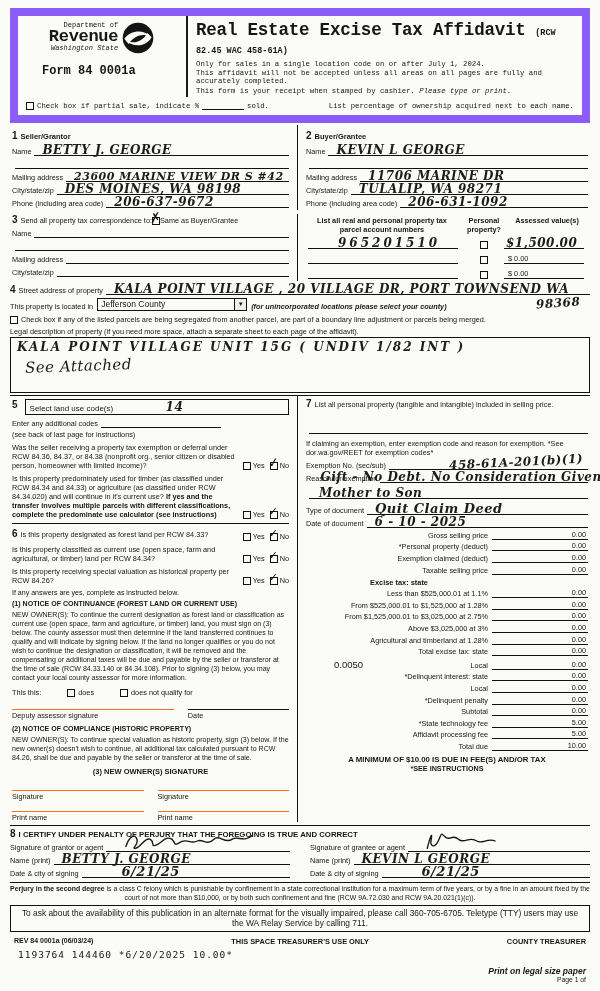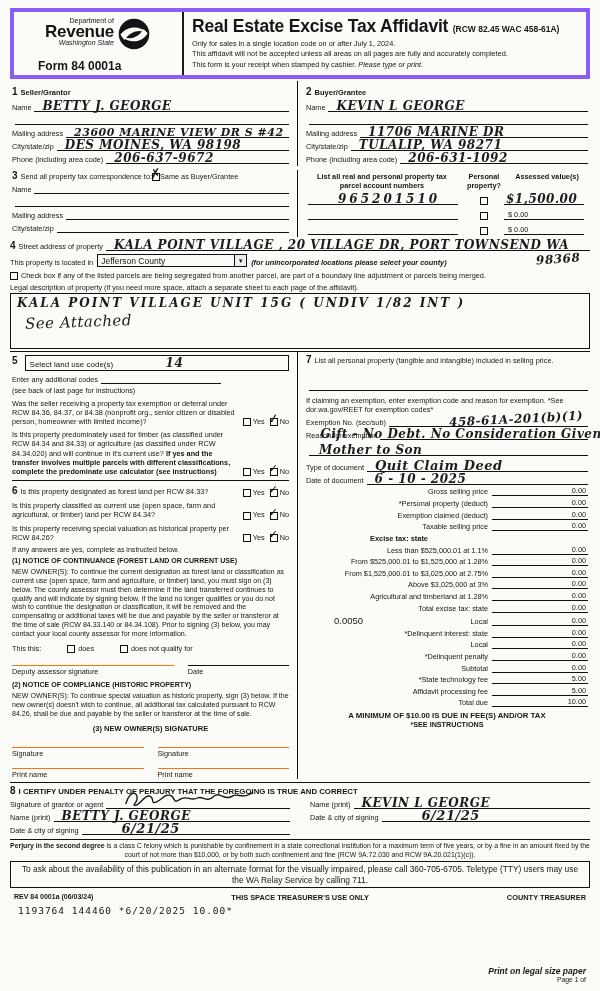--- a/index.html
+++ b/index.html
@@ -5,21 +5,21 @@
   *{margin:0;padding:0;box-sizing:border-box;}
   html,body{background:#e8e8e4;}
   body{width:600px;font-family:"Liberation Sans",sans-serif;color:#161616;}
   .page{position:relative;width:600px;height:991px;background:#fbfbf8;padding:8px 10px 0 10px;overflow:hidden;}
   .hw{font-family:"DejaVu Serif",serif;font-style:italic;font-weight:700;color:#1c1c1c;white-space:nowrap;letter-spacing:.5px;}
   .hw-lg{font-size:12px;} .hw-md{font-size:11px;}
   .cb{display:inline-block;width:8px;height:8px;border:1.2px solid #111;position:relative;vertical-align:-1px;flex:none;}
   .cb .mk{position:absolute;left:-2px;top:-6px;font-size:11px;line-height:1;font-weight:bold;font-family:"DejaVu Sans",sans-serif;color:#111;}
   .cb .mk.big{font-size:13px;left:-3px;top:-7px;transform:rotate(-8deg);}
   
-  .hdrbox{border:4px solid #8b5cf6;}
+  .hdrbox{border:8px solid #8b5cf6;font-family:Liberation Mono, monospace;}
   .hdr-main{display:flex;}
   .hdr-left{width:168px;padding:5px 6px 2px 6px;text-align:center;}
   .logo-row{display:flex;justify-content:center;align-items:flex-start;gap:3px;}
   .dept-text{text-align:right;} .agency{font-size:17px;font-weight:bold;letter-spacing:-.3px;line-height:.9;}
   .state{font-size:7px;font-style:italic;}
   .form-number{font-size:12px;font-weight:bold;margin-top:4px;text-align:left;padding-left:18px;}
   .hdr-right{flex:1;border-left:2px solid #1b1b1b;padding:4px 8px 2px 8px;}
   .title{font-size:17.5px;font-weight:bold;letter-spacing:-.2px;}
   .title-ref{font-size:8.5px;font-weight:bold;}
   .note{font-size:7.3px;margin-top:1.5px;}
@@ -133,20 +133,29 @@
       <div class="hdr-right">
         <div>
           <span class="title">Real Estate Excise Tax Affidavit</span>
           <span class="title-ref">(RCW 82.45 WAC 458-61A)</span>
         </div>
         <div class="note">Only for sales in a single location code on or after July 1, 2024.</div>
         <div class="note">This affidavit will not be accepted unless all areas on all pages are fully and accurately completed.</div>
         <div class="note"><span>This form is your receipt when stamped by cashier.</span> <i>Please type or print.</i></div>
       </div>
     </div>
+    <div class="hdr-bottom">
+      <div class="partial">
+        <span class="cb"></span>
+        <span>Check box if partial sale, indicate %</span>
+        <span class="blank-ln"></span>
+        <span>sold.</span>
+      </div>
+      <div>List percentage of ownership acquired next to each name.</div>
+    </div>
   </div>
 
   <div class="cols2">
     <div class="colL">
       <div><span class="secnum">1</span><span class="sectitle">Seller/Grantor</span></div>
       <div class="fr">
           <span class="lab">Name</span>
         <span class="ln">
             <span class="hw hw-lg">BETTY J. GEORGE</span>
           </span>
@@ -581,20 +590,30 @@
           </div>
         <div class="fr">
             <span class="lab">Date &amp; city of signing</span>
           <span class="ln">
               <span class="hw" style="font-size:13px;left:40px;">6/21/25</span>
             </span>
           </div>
       </div>
       <div>
         <div class="fr">
+            <span class="lab">Signature of grantee or agent</span>
+          <span class="ln">
+            <span class="sigsvg">
+              <svg width="90" height="22" viewBox="0 0 90 24">
+                  <path d="M6 20 C10 4 12 2 10 12 C9 18 14 20 18 12 C22 4 20 2 26 8 C30 12 34 4 40 10 C46 16 52 6 60 12 C66 16 72 8 80 12" fill="none" stroke="#161616" stroke-width="1.5" stroke-linecap="round"></path>
+                </svg>
+            </span>
+            </span>
+          </div>
+        <div class="fr">
             <span class="lab">Name (print)</span>
           <span class="ln">
               <span class="hw hw-lg">KEVIN L GEORGE</span>
             </span>
           </div>
         <div class="fr">
             <span class="lab">Date &amp; city of signing</span>
           <span class="ln">
               <span class="hw" style="font-size:13px;left:40px;">6/21/25</span>
             </span>

